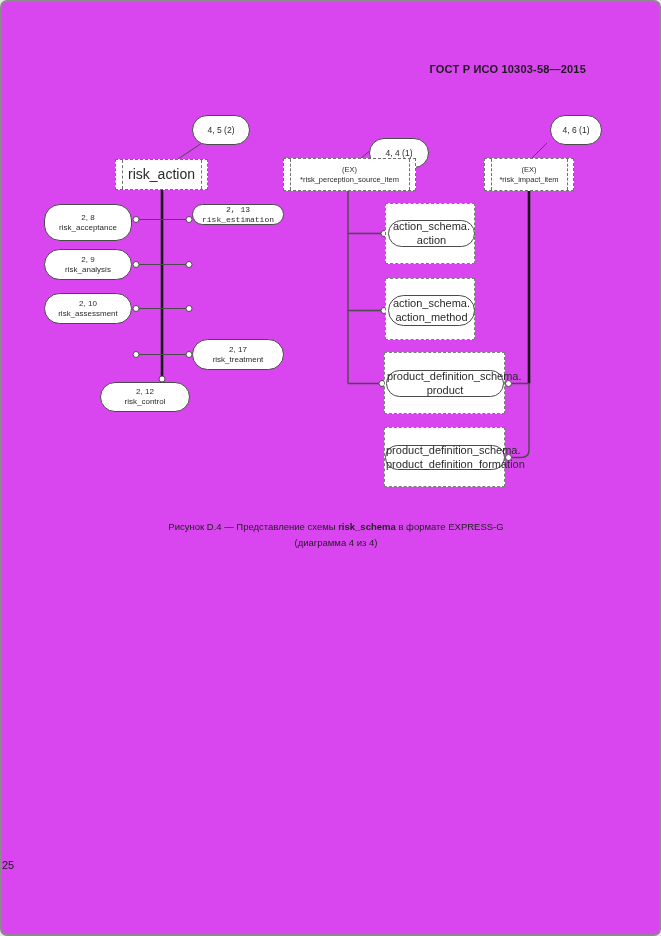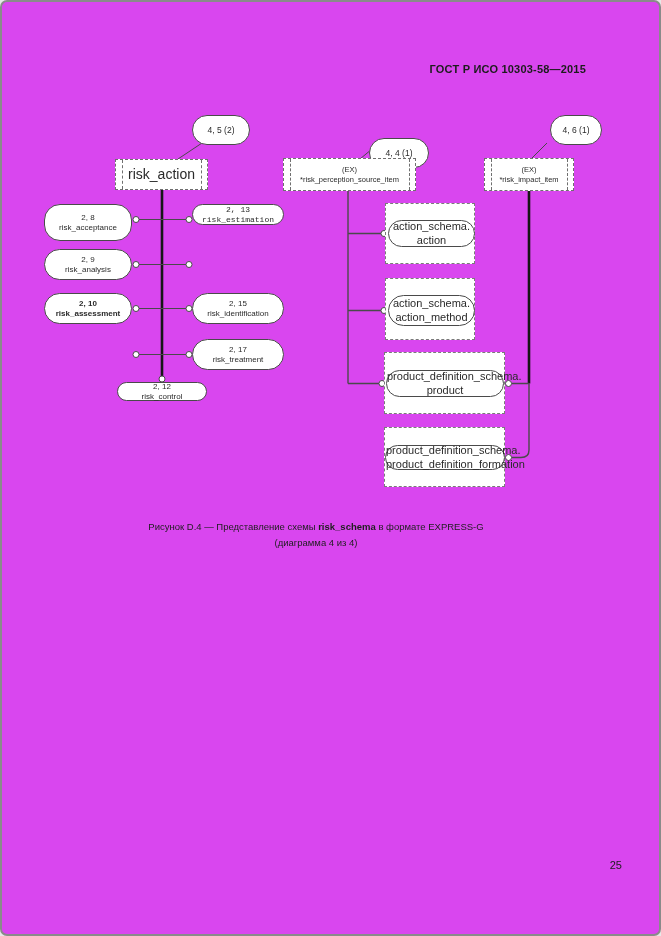--- a/index.html
+++ b/index.html
@@ -58,26 +58,26 @@
   }
   .dashed-frame{
     position:absolute;
     border:1px dashed #7a7a7a;
     background:#fff;
     box-sizing:border-box;
   }
   .ext-oval{font-size:11px;}
   .caption{
     position:absolute;left:0;top:517px;width:628px;
-    text-align:center;font-size:9.5px;color:#1e1e1e;line-height:16px;
+    text-align:center;font-size:9.5px;color:#1e1e1e;line-height:16px;padding-left:20px;
   }
   .caption b{font-weight:bold;}
   .page-number{
     position:absolute;top:857px;left:0;width:584px;
-    text-align:right;font-size:11px;color:#1c1c1c;padding-left:36px;
+    font-size:11px;color:#1c1c1c;
   }
 </style>
 </head>
 <body>
 
 <div class="page">
 
   <div class="doc-header">ГОСТ Р ИСО 10303-58—2015</div>
 
   <div class="diagram">
@@ -141,39 +141,35 @@
     </div>
 
     <div class="node oval" style="left:42px;top:202px;width:88px;height:37px;">
       <span class="l1">2, 8</span>
       <span class="l2">risk_acceptance</span>
     </div>
     <div class="node oval" style="left:42px;top:247px;width:88px;height:31px;">
       <span class="l1">2, 9</span>
       <span class="l2">risk_analysis</span>
     </div>
-    <div class="node oval" style="left:42px;top:291px;width:88px;height:31px;font-weight:bold;">
+    <div class="node oval" style="left:42px;top:291px;width:88px;height:31px;">
       <span class="l1">2, 10</span>
       <span class="l2">risk_assessment</span>
     </div>
 
     <div class="node oval" style="left:190px;top:202px;width:92px;height:21px;font-family:Liberation Mono, monospace;">
       <span class="l1">2, 13</span>
       <span class="l2">risk_estimation</span>
     </div>
-    <div class="node oval" style="left:190px;top:291px;width:92px;height:31px;">
-      <span class="l1">2, 15</span>
-      <span class="l2">risk_identification</span>
-    </div>
     <div class="node oval" style="left:190px;top:337px;width:92px;height:31px;">
       <span class="l1">2, 17</span>
       <span class="l2">risk_treatment</span>
     </div>
 
-    <div class="node oval" style="left:115px;top:380px;width:90px;height:19px;">
+    <div class="node oval" style="left:98px;top:380px;width:90px;height:30px;">
       <span class="l1">2, 12</span>
       <span class="l2">risk_control</span>
     </div>
 
     <div class="node oval ext-oval" style="left:386px;top:218px;width:87px;height:27px;">
       <span class="l1">action_schema.</span>
       <span class="l2">action</span>
     </div>
     <div class="node oval ext-oval" style="left:386px;top:293px;width:87px;height:31px;">
       <span class="l1">action_schema.</span>

